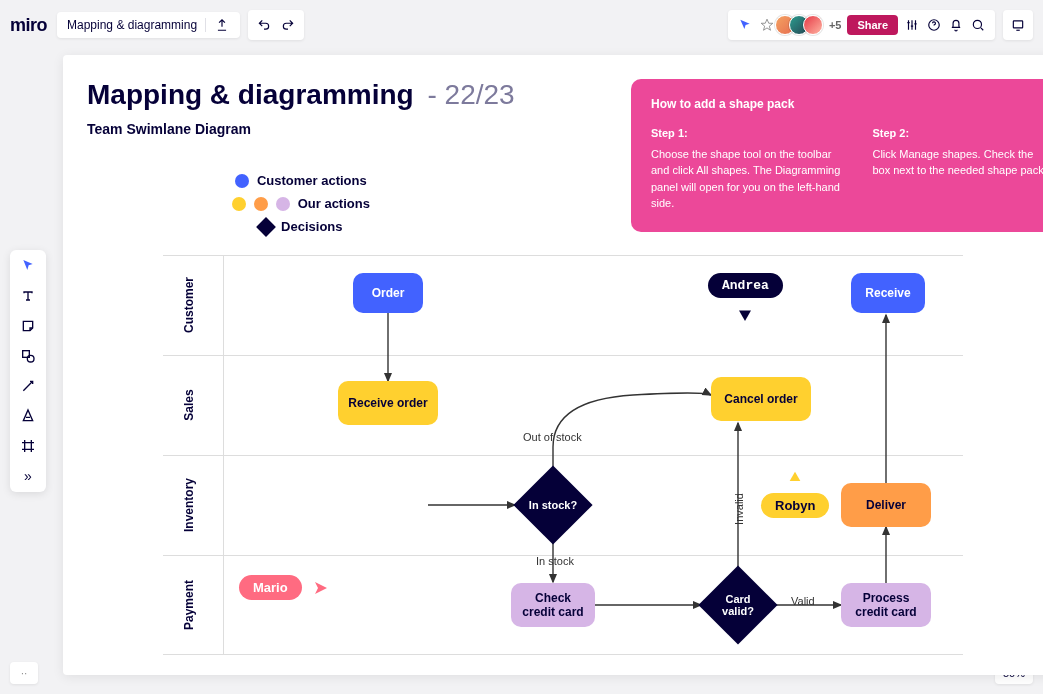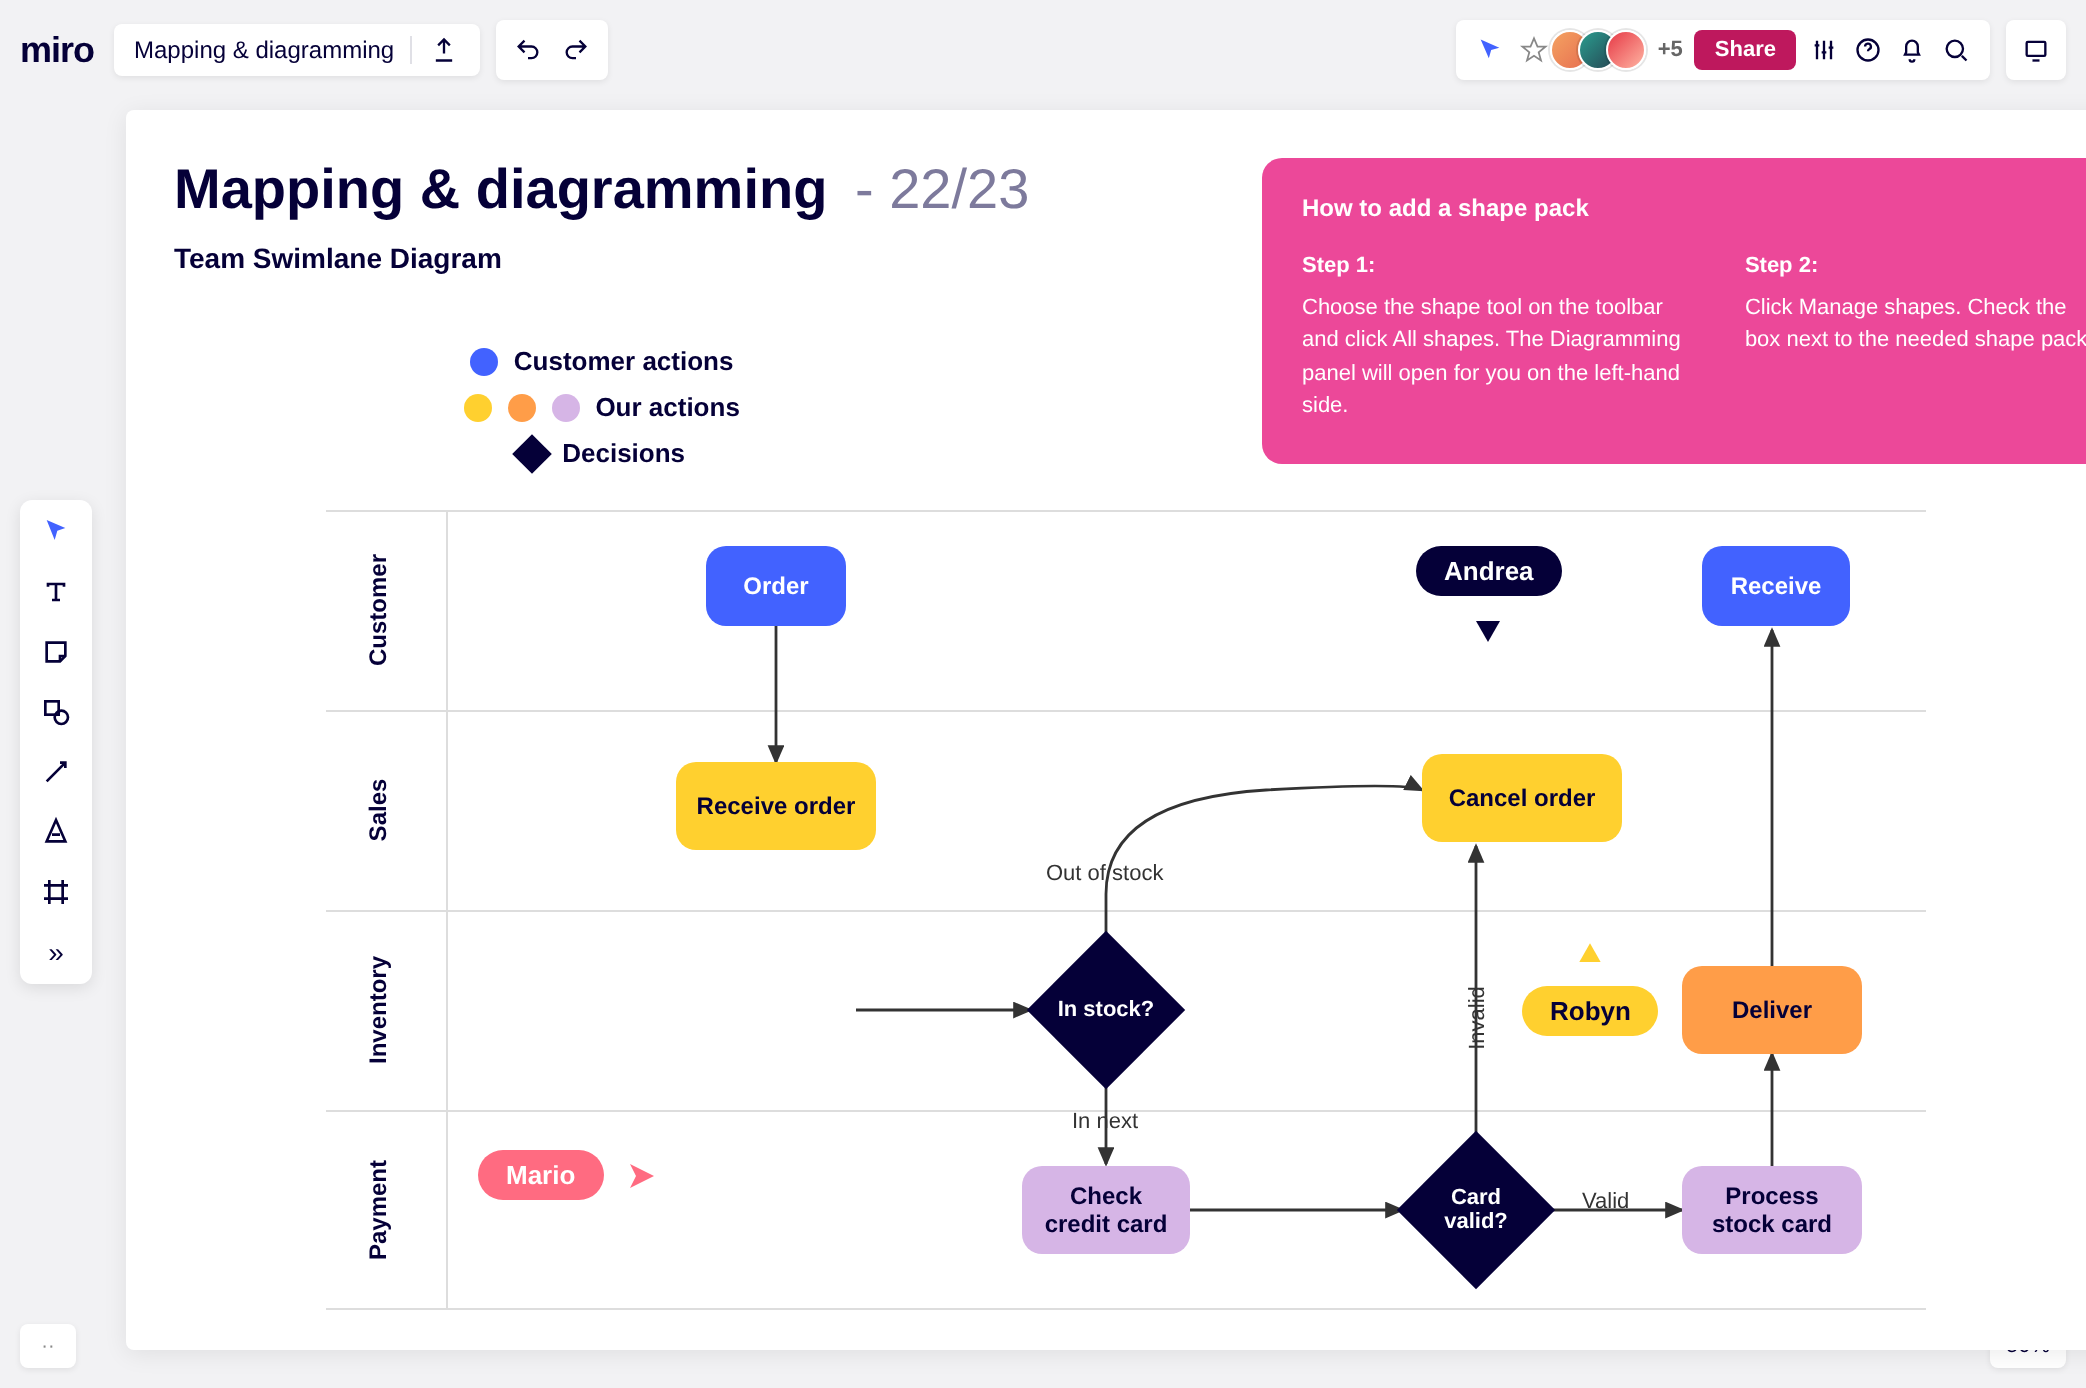--- a/index.html
+++ b/index.html
@@ -265,41 +265,41 @@
       <path class="arrowline" d="M612,350 L678,350" marker-end="url(#ah)"></path>
 
       <path class="arrowline" d="M575,315 L575,168" marker-end="url(#ah)"></path>
 
       <path class="arrowline" d="M723,328 L723,272" marker-end="url(#ah)"></path>
 
       <path class="arrowline" d="M723,228 L723,60" marker-end="url(#ah)"></path>
     </svg>
 
     <div class="edge-label" style="left:360px; top:176px;">Out of stock</div>
-    <div class="edge-label" style="left:373px; top:300px;">In next</div>
+    <div class="edge-label" style="left:373px; top:300px;">In stock</div>
     <div class="edge-label" style="left:560px; top:248px; transform:rotate(-90deg);">Invalid</div>
     <div class="edge-label" style="left:628px; top:340px;">Valid</div>
 
     <div class="node blue" style="left:190px; top:18px; width:70px; height:40px;">Order</div>
     <div class="node blue" style="left:688px; top:18px; width:74px; height:40px;">Receive</div>
     <div class="node yellow" style="left:175px; top:126px; width:100px; height:44px;">Receive order</div>
     <div class="node yellow" style="left:548px; top:122px; width:100px; height:44px;">Cancel order</div>
     <div class="node orange" style="left:678px; top:228px; width:90px; height:44px;">Deliver</div>
     <div class="node purple" style="left:348px; top:328px; width:84px; height:44px;">Check credit card</div>
-    <div class="node purple" style="left:678px; top:328px; width:90px; height:44px;">Process stock card</div>
+    <div class="node purple" style="left:678px; top:328px; width:90px; height:44px;">Process credit card</div>
 
     <div class="diamond" style="left:362px; top:222px; width:56px; height:56px; transform:rotate(45deg);">
         <div class="inner">In stock?</div>
       </div>
     <div class="diamond" style="left:547px; top:322px; width:56px; height:56px; transform:rotate(45deg);">
         <div class="inner">Card valid?</div>
       </div>
 
     <div class="cursor-tag" style="left:545px; top:18px; flex-direction:column; align-items:center;">
-      <div class="cursor-label" style="background:#050038;">Andrea</div>
+      <div class="cursor-label" style="background:#050038;font-family:Liberation Mono, monospace;">Andrea</div>
       <svg width="18" height="18" viewBox="0 0 24 24" style="margin-top:4px;">
           <path fill="#050038" d="M12 20L4 6h16z"></path>
         </svg>
     </div>
     <div class="cursor-tag" style="left:598px; top:214px; flex-direction:column; align-items:center;">
       <svg width="16" height="16" viewBox="0 0 24 24">
           <path fill="#ffd02f" d="M12 4l8 14H4z"></path>
         </svg>
       <div class="cursor-label" style="background:#ffd02f;color:#050038; margin-top:4px;">Robyn</div>
     </div>

